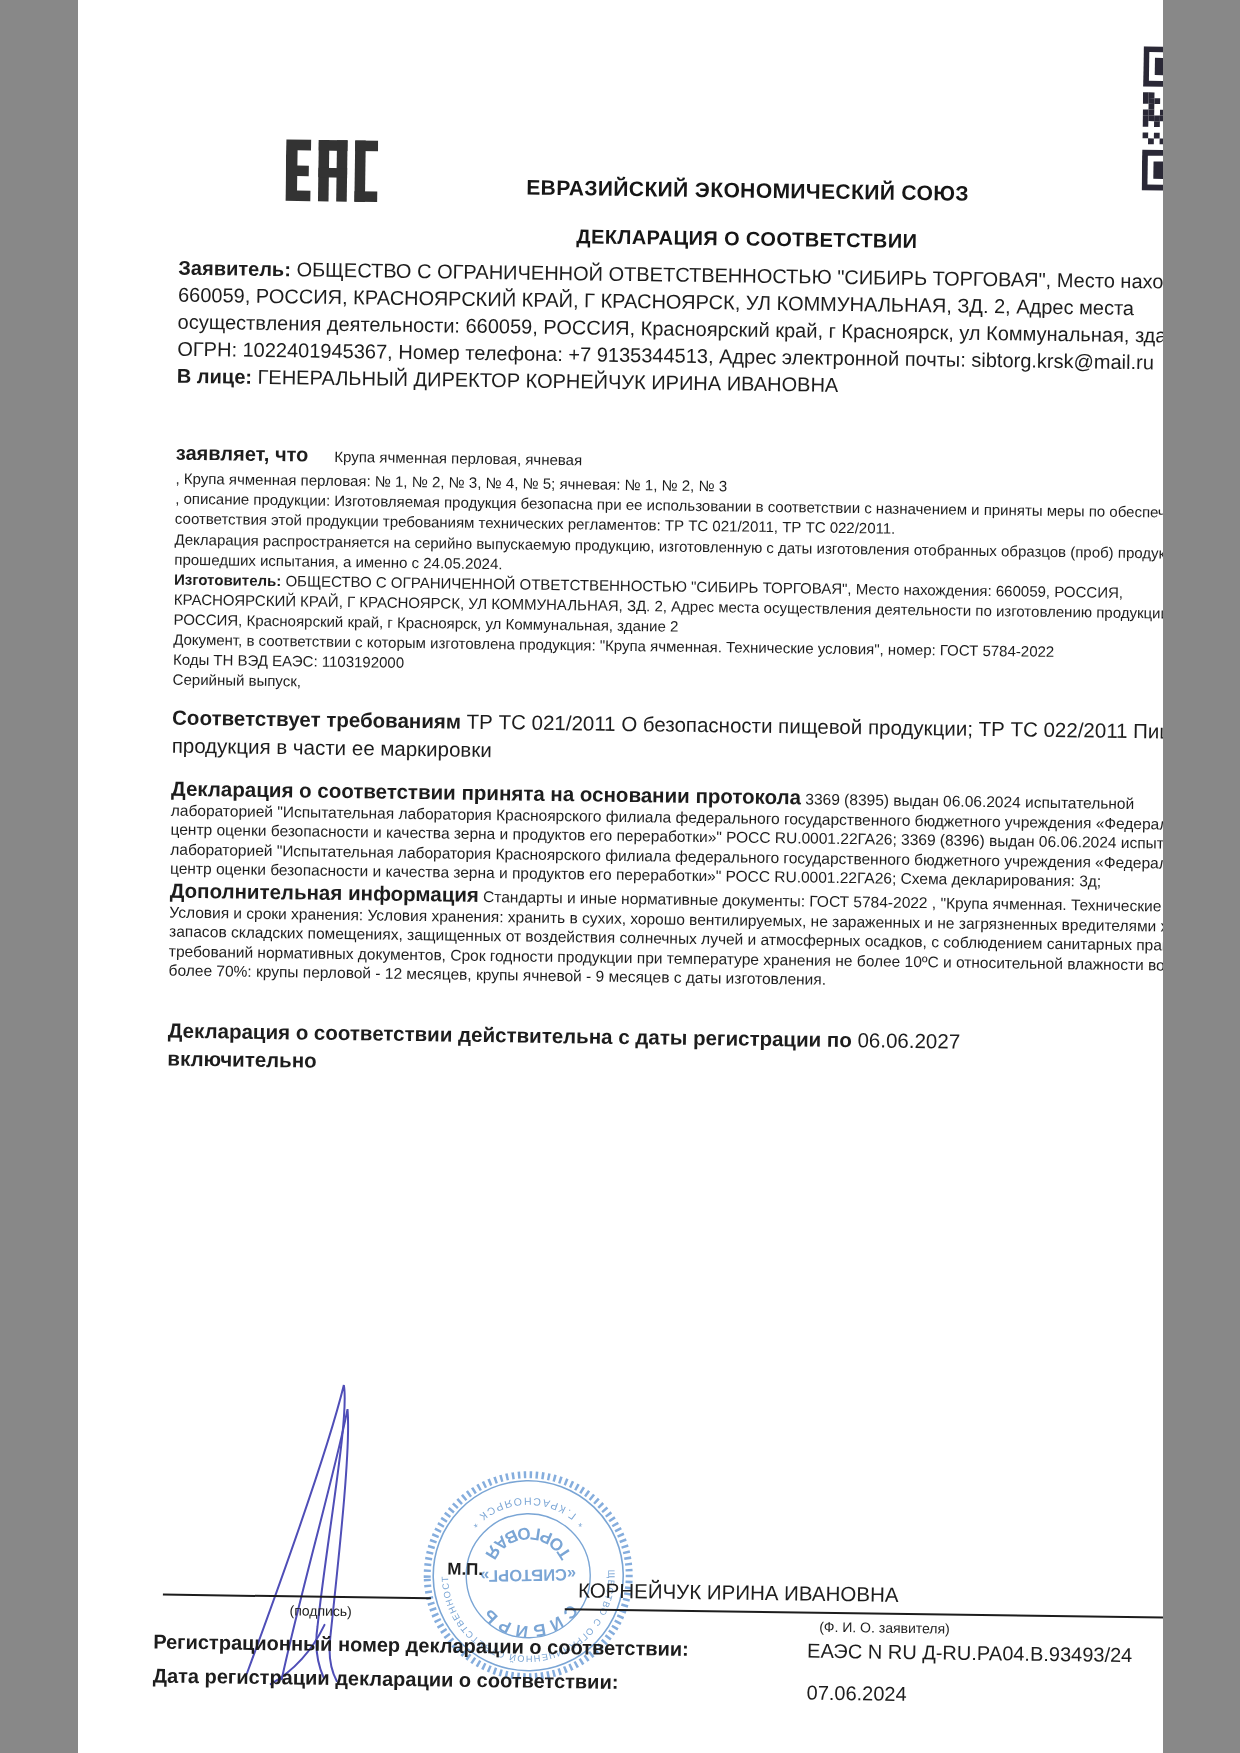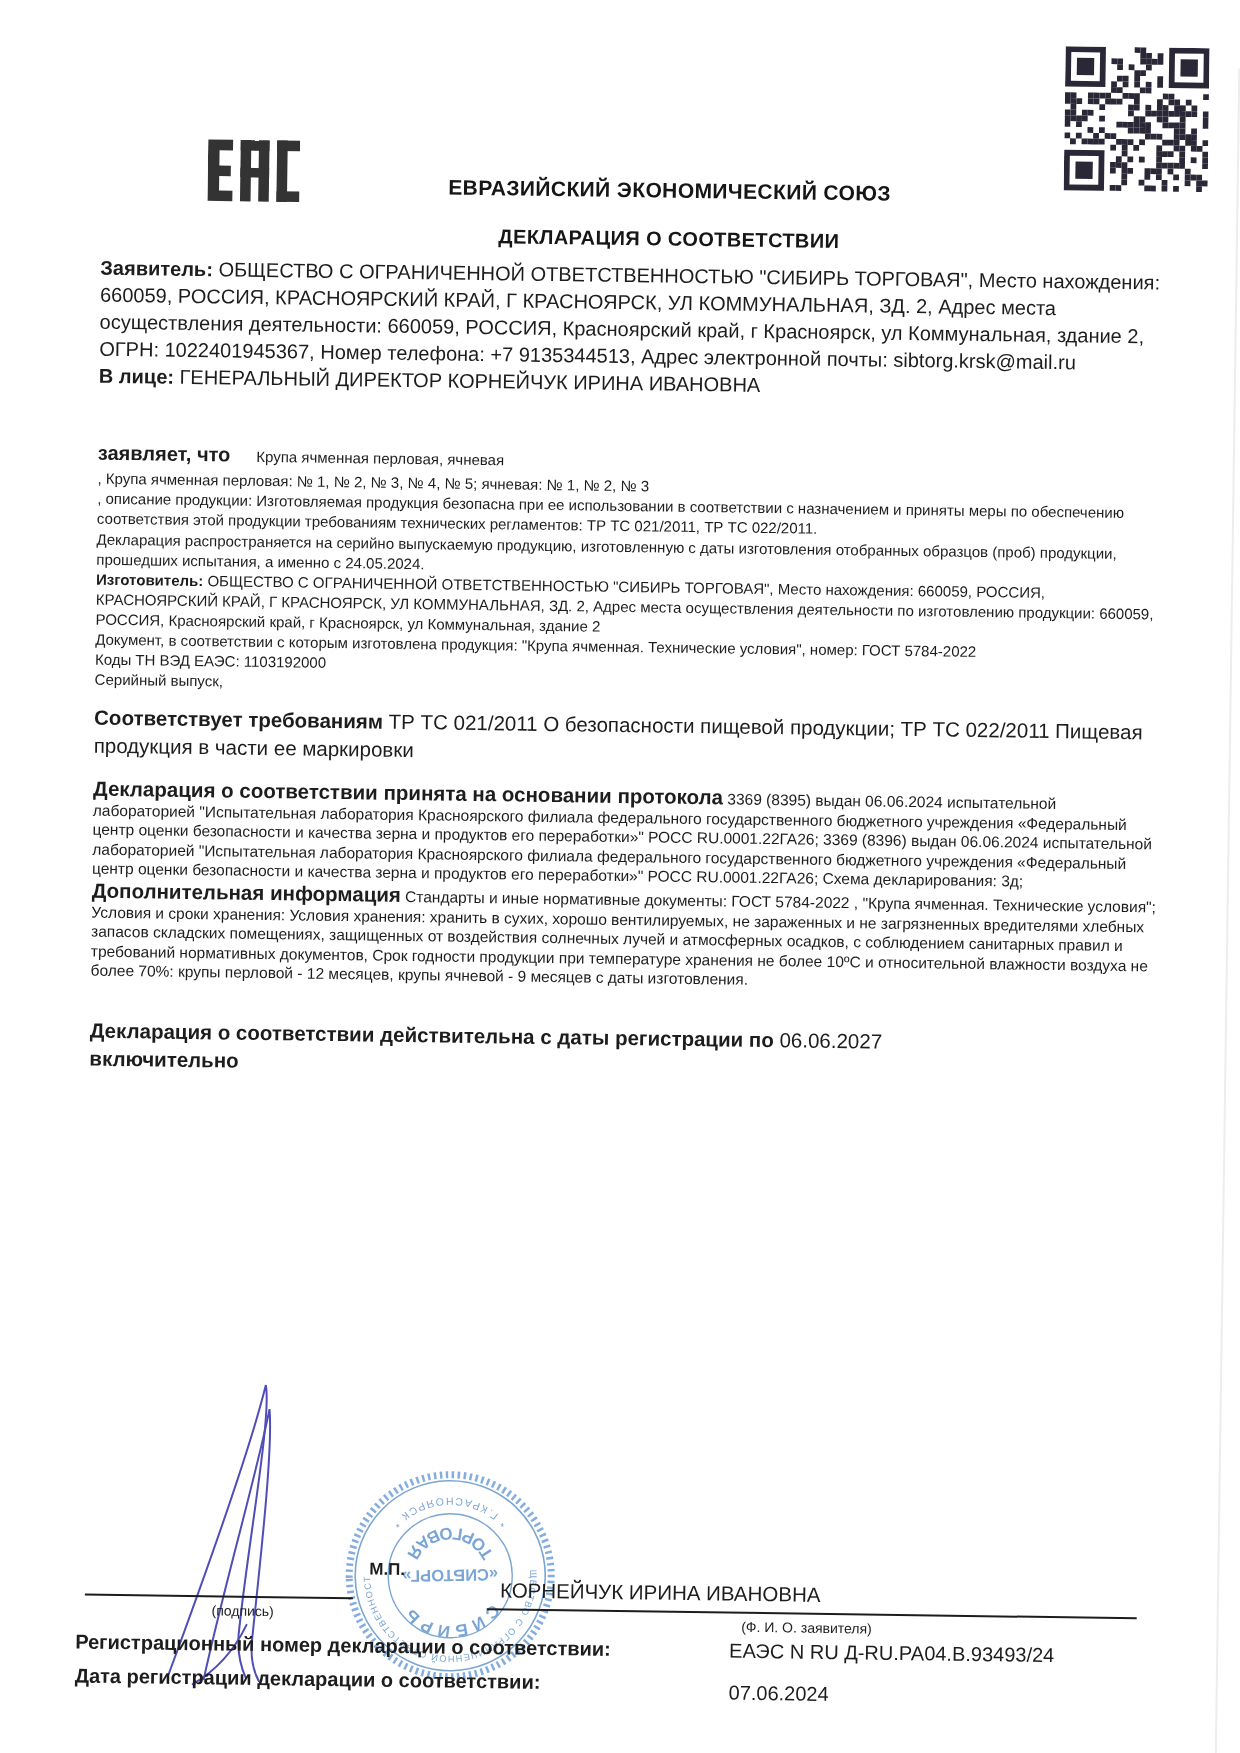--- a/index.html
+++ b/index.html
@@ -1,17 +1,17 @@
 <!DOCTYPE html>
 <html><head>
 <meta charset="utf-8">
 <style>
   html,body{margin:0;padding:0;background:#888;}
   .page{
-    position:relative;width:1240px;height:1753px;margin:0 auto;
+    position:relative;width:1085px;height:1753px;margin:0 auto;
     background:#ffffff;overflow:hidden;
     font-family:"Liberation Sans",sans-serif;color:#1d1d1d;
   }
   .scan{position:absolute;inset:0;transform:rotate(0.8deg);transform-origin:620px 876px;}
   .abs{position:absolute;}
   b,.b{font-weight:bold;}
   
   .titles{left:230px;top:178px;width:860px;text-align:center;}
   .title1{font-size:21px;font-weight:bold;letter-spacing:.4px;color:#161616;}
   .title2{font-size:20px;font-weight:bold;letter-spacing:.4px;margin-top:25px;color:#161616;}

